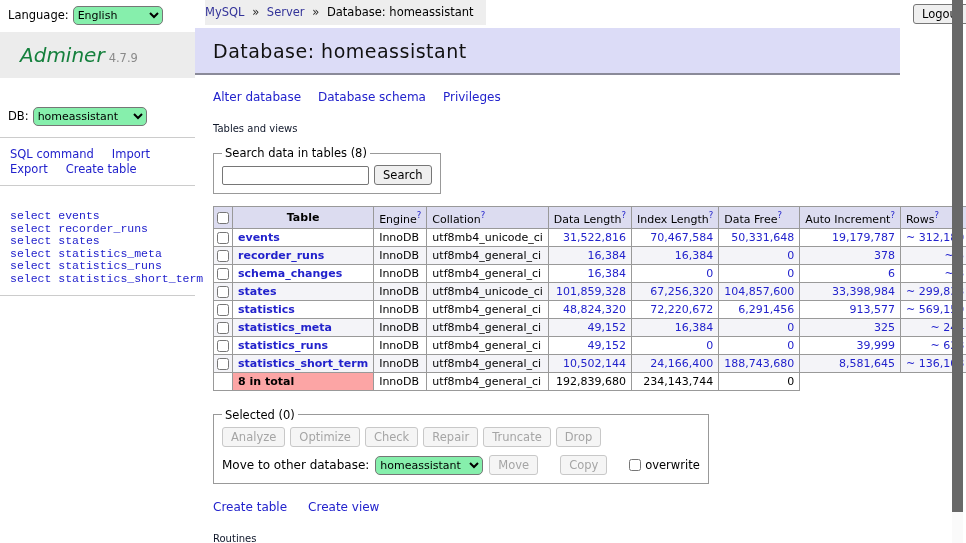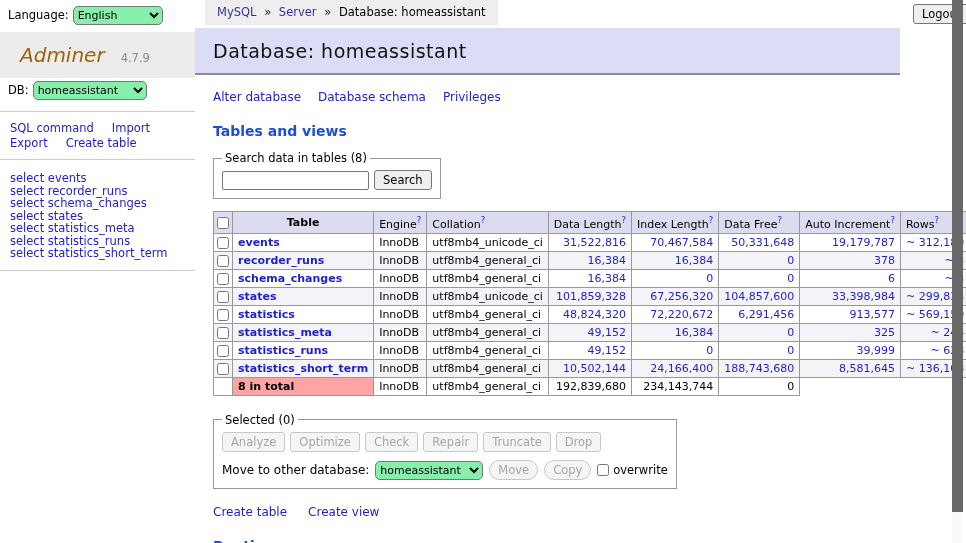--- a/index.html
+++ b/index.html
@@ -10,33 +10,33 @@
     font-family: "DejaVu Sans", "Liberation Sans", sans-serif;
     font-size: 11.5px;
   }
   a { color: #2222cc; text-decoration: none; cursor: pointer; }
 
   
   .sidebar { position: absolute; left:0; top:0; width:195px; height:543px; background:#fff; }
   .lang-row { padding: 6px 8px 7px 8px; white-space: nowrap; }
   .lang-row select { width: 90px; margin-left: 4px; font-size: 11px; }
   .app-band { background:#ececec; padding: 11px 8px 11px 20px; }
-  .app-name { font-style: italic; font-size: 20px; color: #a16207; }
-  .app-version { font-size: 11.5px; color: #8a8a8a; margin-left: 16px; }
-  .db-row { padding: 3px 8px 4px 8px; white-space: nowrap; }
+  .app-name { font-style: italic; font-size: 20px; color: #15803d; }
+  .app-version { font-size: 11.5px; color: #8a8a8a; margin-left: 4px; }
+  .db-row { padding: 3px 8px 4px 8px; white-space: nowrap; margin-top: 26px; }
   .db-row select { width: 114px; margin-left: 4px; font-size: 11px; }
   .sidebar hr { border: 0; border-top: 1px solid #ccc; margin: 7px 0; }
   .side-actions { margin: 9px 8px 8px 10px; line-height: 1.32; }
   .side-actions .row a { margin-right: 18px; }
-  .table-links { margin: 12px 8px 10px 10px; }
+  .table-links { margin: 24px 8px 10px 10px; font-family: Liberation Mono, monospace; }
   .table-links a { display: block; line-height: 12.5px; white-space: nowrap; }
 
   
   .breadcrumb { position: absolute; left: 205px; top: 0; background: #eeeeee;
-    padding: 5px 12px 6px 12px; white-space: nowrap; }
+    padding: 5px 12px 6px 0; white-space: nowrap; }
   .breadcrumb a { color: #333399; }
   .breadcrumb .sep { color: #222; margin: 0 4px; }
   .logout-btn { position: absolute; left: 913px; top: 4px; }
 
   button {
     font-family: "DejaVu Sans", "Liberation Sans", sans-serif;
     font-size: 11.5px; background: #efefef; border: 1px solid #767676;
     border-radius: 3px; padding: 1px 8px; height: 20px; color: #000;
   }
   button:disabled { background: #f5f5f5; border-color: #c8c8c8; color: #a5a5a5; }
@@ -53,21 +53,21 @@
   
   .content { position: absolute; left: 195px; top: 28px; width: 757px; }
   .page-title {
     margin: 0; background: #dcdcf7; border-bottom: 2px solid #8a8a99;
     width: 705px; padding: 12px 0 11px 18px;
     font-size: 19px; font-weight: normal; color: #111; letter-spacing: 0.5px;
   }
   .inner { padding-left: 18px; }
   .nav-links { margin: 15px 0 0 0; }
   .nav-links a { margin-right: 17px; font-size: 12px; }
-  h3 { font-size: 14px; font-weight: bold; margin: 19px 0 0 0; color: #1d4ed8; }
+  h3 { font-size: 10px; font-weight: normal; margin: 19px 0 0 0; color: #0f172a; }
 
   fieldset { display: inline-block; border: 1px solid #999; margin: 12px 0 0 0;
     padding: 5px 8px 8px 8px; }
   legend { font-size: 11.5px; padding: 0 3px; }
   .search-fieldset input { width: 147px; margin-right: 5px; }
 
   
   table { border-collapse: collapse; margin-top: 12px; font-size: 11px; white-space: nowrap; }
   th, td { border: 1px solid #999; padding: 2px 5px; text-align: left; height: 18px; }
   thead th, thead td { background: #dcdcf0; font-weight: normal; }
@@ -80,21 +80,21 @@
   tr.even td, tr.even th.name { background: #f4f4f8; }
   tr.total th.name { background: #fca5a5; color: #000; }
   tr.total td.num { color: #000; }
   input[type=checkbox] { width: 12px; height: 12px; margin: 0; vertical-align: middle; }
 
   
   .selected-fieldset { margin-top: 17px; }
   .selected-fieldset .btn-row button { margin-right: 5px; }
   .selected-fieldset .move-row { margin-top: 8px; font-size: 12px; white-space: nowrap; }
   .selected-fieldset .move-row select { width: 108px; margin: 0 6px 0 6px; font-size: 11px; }
-  .selected-fieldset .move-row button { margin-right: 6px; border-radius: 10px; }
+  .selected-fieldset .move-row button { margin-right: 22px; }
   .selected-fieldset .move-row label { font-size: 11.5px; }
 
   .create-links { margin: 16px 0 0 0; }
   .create-links a { margin-right: 21px; font-size: 12px; }
 
   
   .scrollbar { position: absolute; left: 952px; top: 0; width: 11px; height: 543px; background: #fafafa; }
   .scrollbar .thumb { position: absolute; left: 0; top: 0; width: 11px; height: 512px; background: #686868; }
 </style>
 </head>
@@ -112,21 +112,20 @@
   </div>
   <hr>
   <div class="side-actions" id="side-actions">
       <div class="row"><a href="#">SQL command</a><a href="#">Import</a></div>
       <div class="row"><a href="#">Export</a><a href="#">Create table</a></div>
     </div>
   <hr>
   <div class="table-links" id="table-links">
       <a href="#">select events</a>
       <a href="#">select recorder_runs</a>
-      <a href="#">select schema_changes</a>
       <a href="#">select states</a>
       <a href="#">select statistics_meta</a>
       <a href="#">select statistics_runs</a>
       <a href="#">select statistics_short_term</a>
     </div>
   <hr>
 </div>
 
 <div class="breadcrumb" id="breadcrumb"><a href="#">MySQL</a><span class="sep"> » </span><a href="#">Server</a><span class="sep"> » </span><span>Database: homeassistant</span></div>
 <button class="logout-btn">Logout</button>

